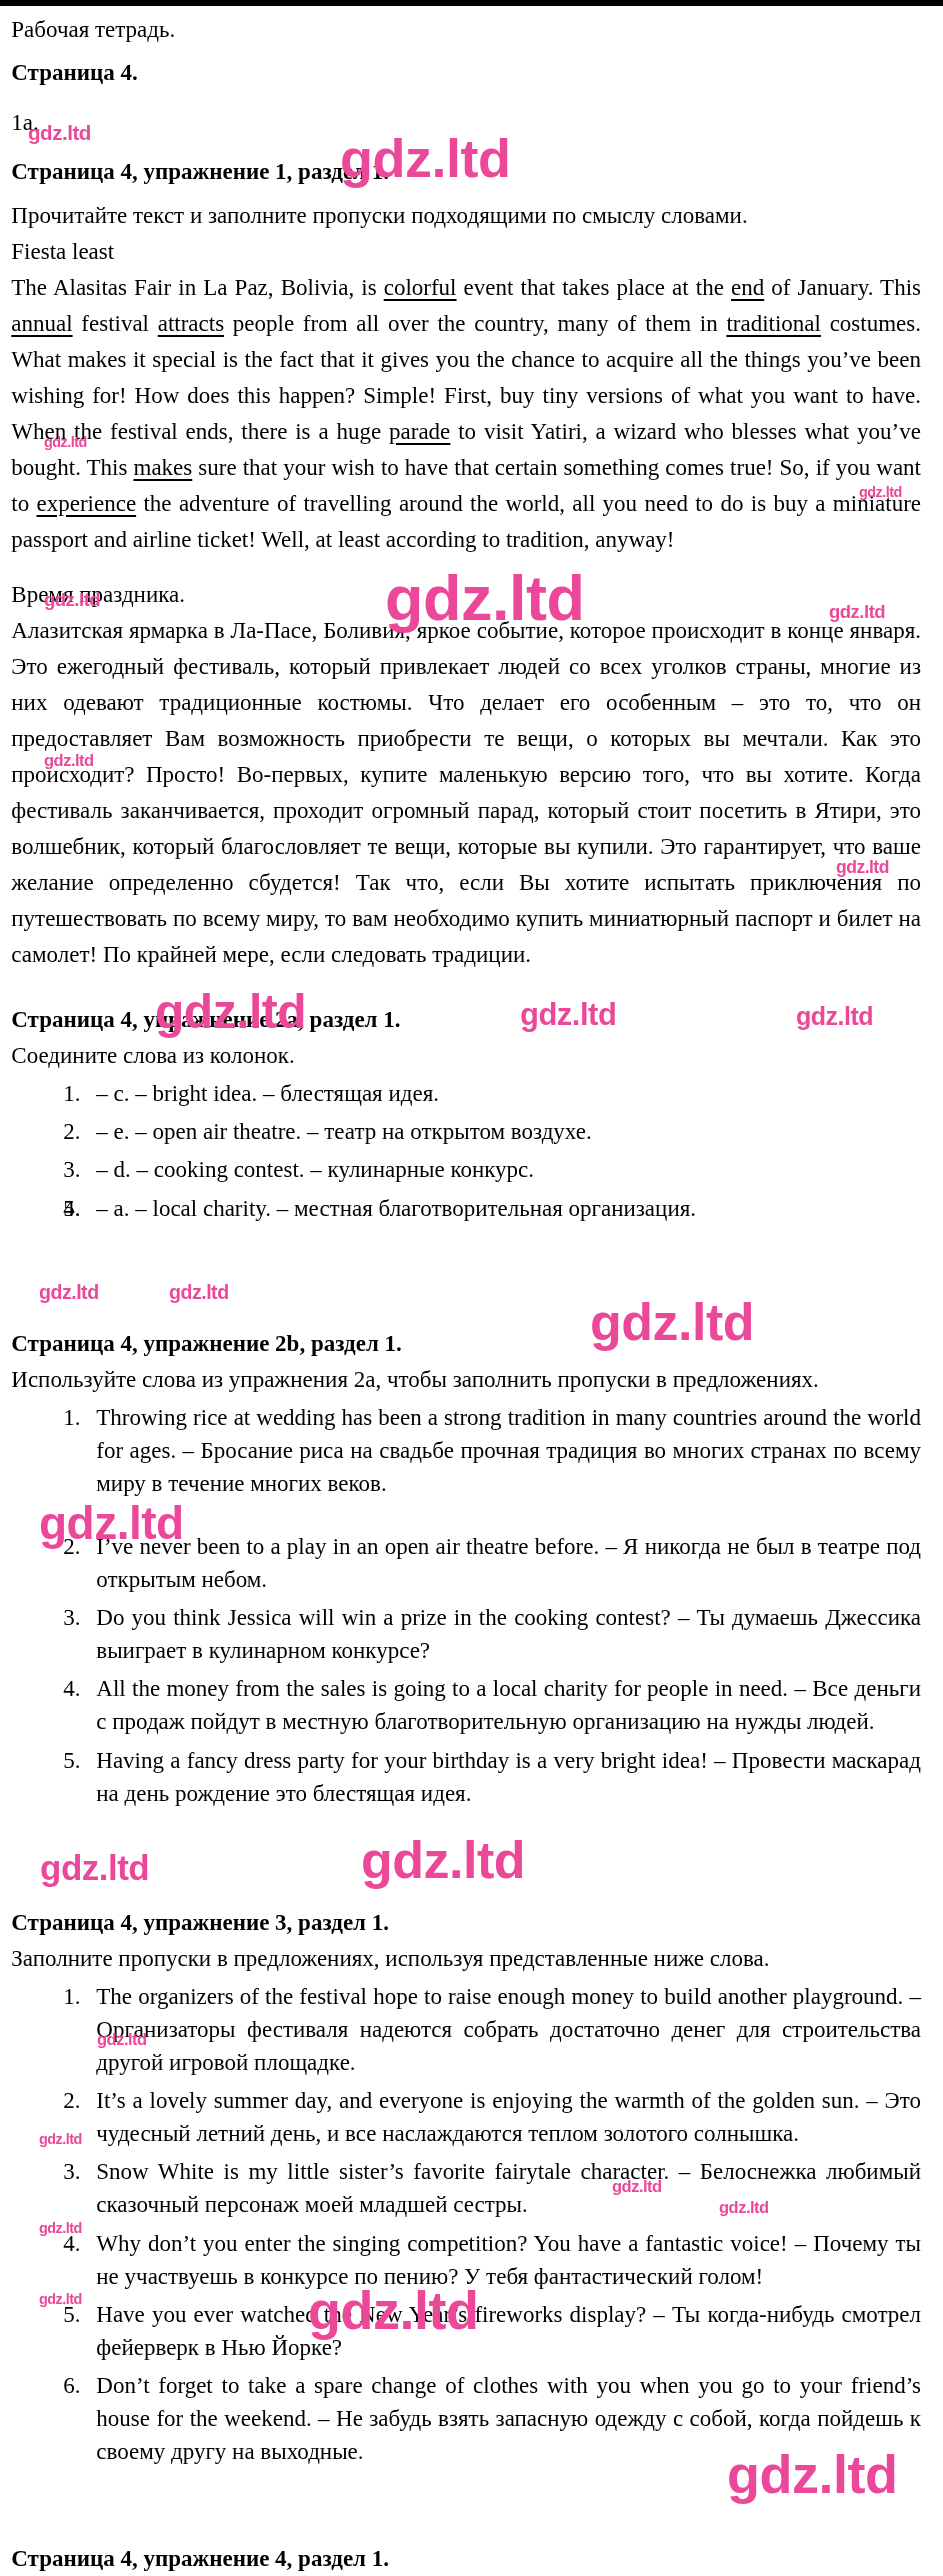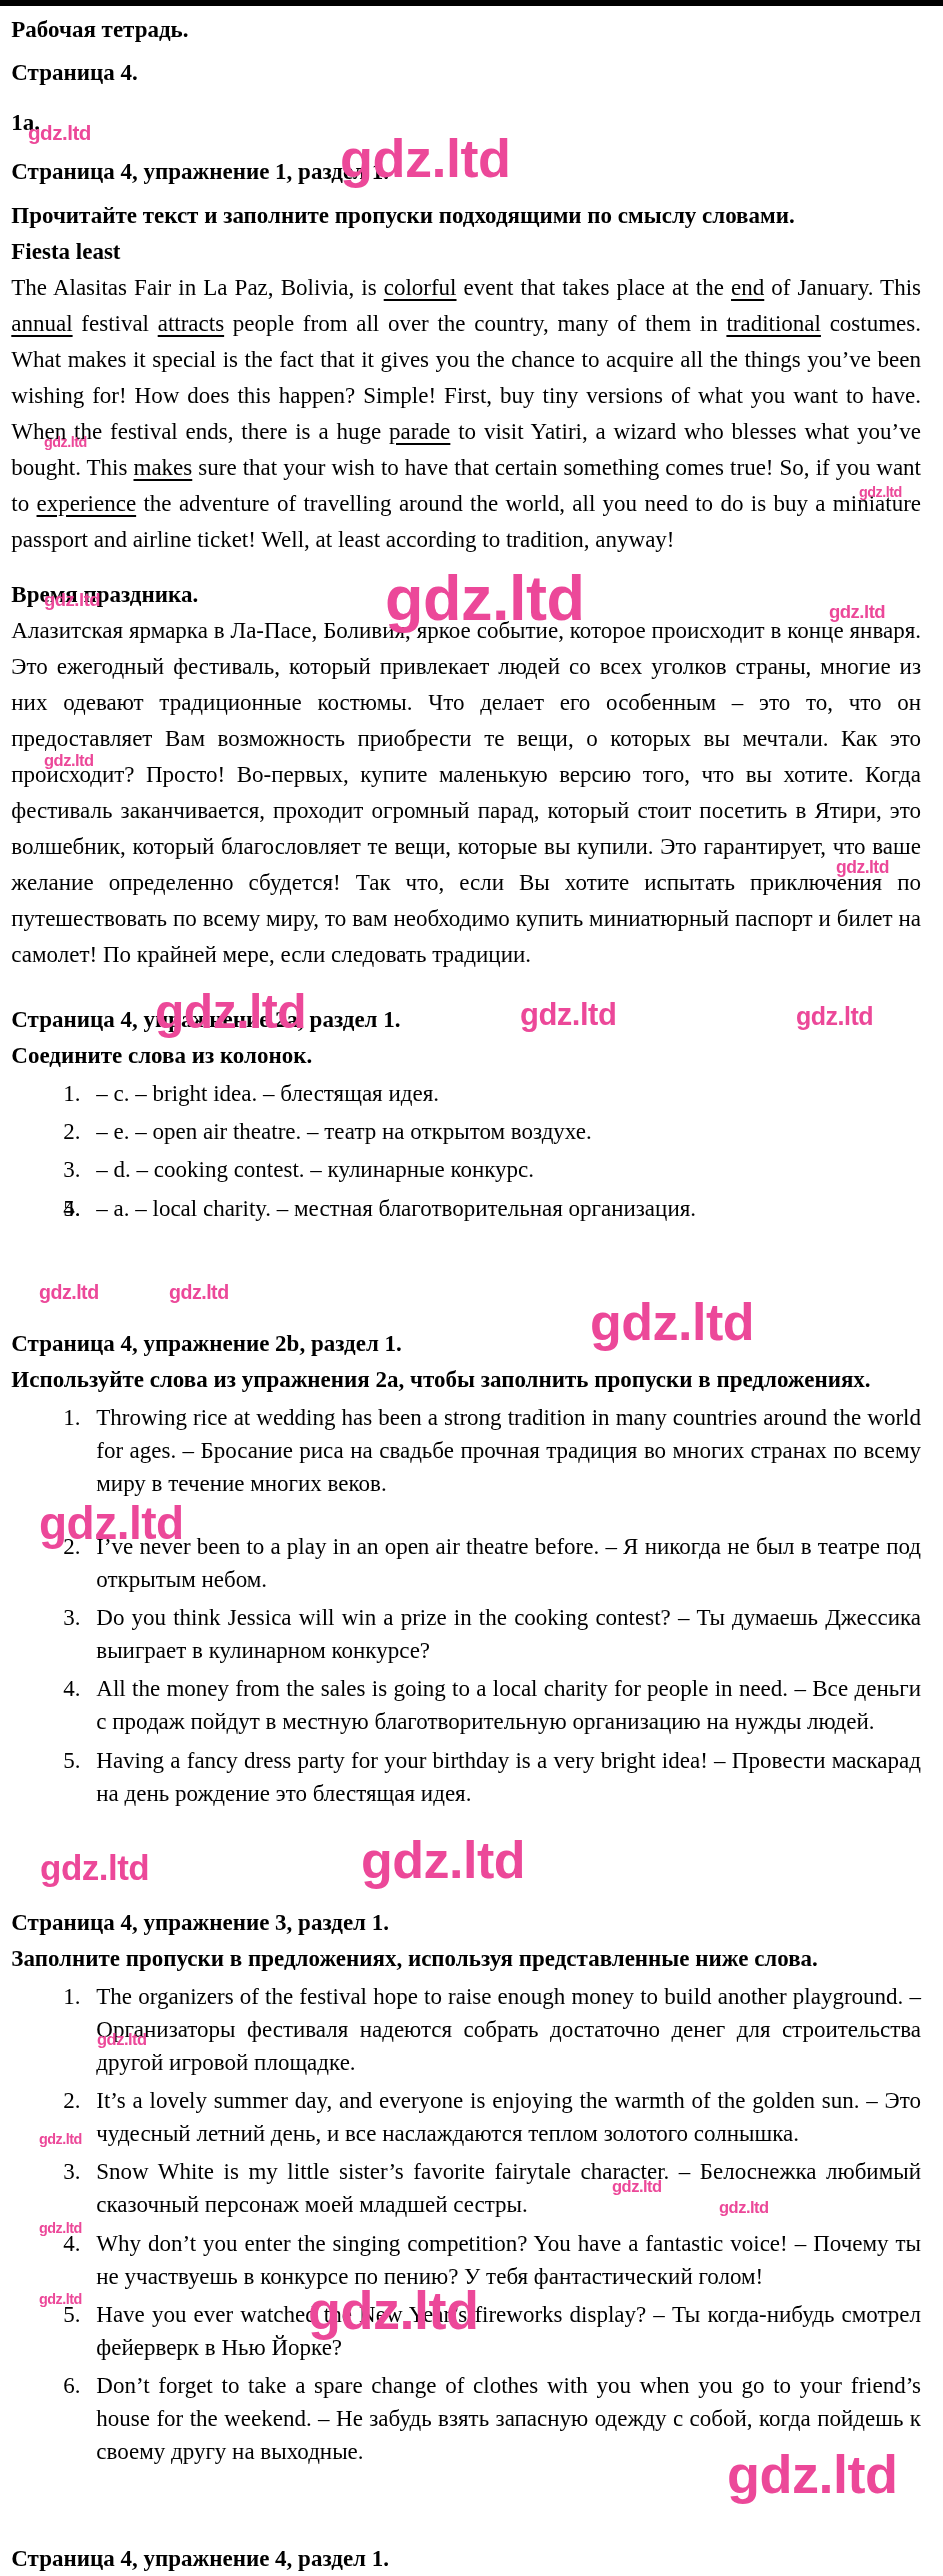--- a/index.html
+++ b/index.html
@@ -1,20 +1,20 @@
 <!DOCTYPE html>
 <html style="font-size:8.2px"><head>
 <meta charset="utf-8">
 <style>
   html,body{margin:0;padding:0;}
   body{width:944px;height:3812px;position:relative;background:#fff;color:#000;
        font-family:"Liberation Serif",serif;font-size:23px;overflow:hidden;}
   .topbar{position:absolute;top:0;left:0;width:944px;height:5.7px;background:#000;}
   .sec{position:absolute;left:11.3px;right:23px;}
-  .ln{line-height:36px;font-weight:bold;}
+  .ln{line-height:36px;}
   .b{font-weight:bold;}
   .just{text-align:justify;}
   .para{line-height:36px;text-align:justify;}
   .li{position:relative;padding-left:85px;text-align:justify;line-height:33px;}
   .li + .li{margin-top:5.2px;}
   .li .mk{position:absolute;left:52px;}
   u{text-decoration:underline;text-decoration-thickness:1.5px;text-underline-offset:3.6px;}
   .wm{position:absolute;font-family:"Liberation Sans",sans-serif;font-weight:bold;
       letter-spacing:-0.5px;line-height:1;white-space:nowrap;color:#ec4899;}
 </style>

